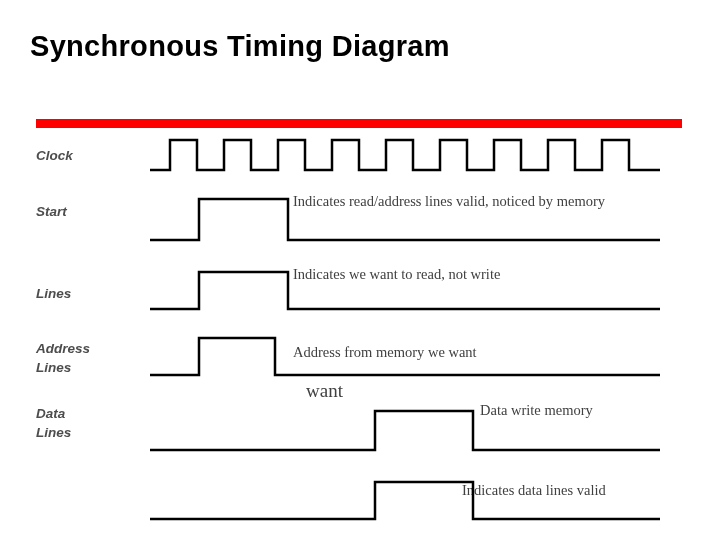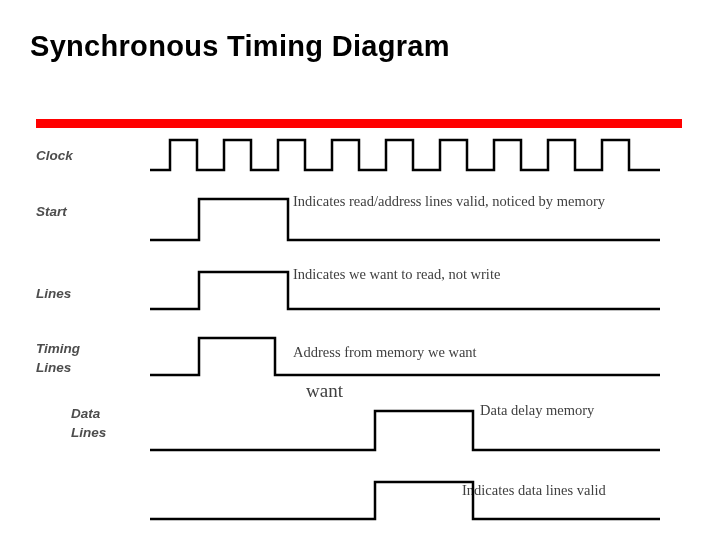--- a/index.html
+++ b/index.html
@@ -77,30 +77,30 @@
 
   <div class="title">
     <span>Synchronous Timing Diagram</span>
   </div>
 
   <div class="red-bar"></div>
 
   <div class="row-label" style="left:36px; top:146px;">Clock</div>
   <div class="row-label" style="left:36px; top:202px;font-style:italic;">Start</div>
   <div class="row-label" style="left:36px; top:284px;">Lines</div>
-  <div class="row-label" style="left:36px; top:339px;">Timing
+  <div class="row-label" style="left:36px; top:339px;">Address
 Lines</div>
-  <div class="row-label" style="left:36px; top:404px;margin-left:35px;">Data
+  <div class="row-label" style="left:36px; top:404px;">Data
 Lines</div>
 
   <div class="annot" style="left:293px; top:193px;">Indicates read/address lines valid, noticed by memory</div>
   <div class="annot" style="left:293px; top:344px;">Address from memory we want</div>
   <div class="annot" style="left:293px; top:266px;">Indicates we want to read, not write</div>
   <div class="annot big" style="left:306px; top:380px;">want</div>
-  <div class="annot" style="left:480px; top:402px;">Data delay memory</div>
+  <div class="annot" style="left:480px; top:402px;">Data write memory</div>
   <div class="annot" style="left:462px; top:482px;">Indicates data lines valid</div>
 
   <svg class="waves" viewBox="0 0 720 540">
     <g fill="none" stroke="#000000" stroke-width="2.5" stroke-linejoin="miter" stroke-linecap="butt">
       <path d="M150,170 L170,170 L170,140 L197,140 L197,170 L224,170 L224,140 L251,140 L251,170 L278,170 L278,140 L305,140 L305,170 L332,170 L332,140 L359,140 L359,170 L386,170 L386,140 L413,140 L413,170 L440,170 L440,140 L467,140 L467,170 L494,170 L494,140 L521,140 L521,170 L548,170 L548,140 L575,140 L575,170 L602,170 L602,140 L629,140 L629,170 L660,170"></path>
       <path d="M150,240 L199,240 L199,199 L288,199 L288,240 L660,240"></path>
       <path d="M150,309 L199,309 L199,272 L288,272 L288,309 L660,309"></path>
       <path d="M150,375 L199,375 L199,338 L275,338 L275,375 L660,375"></path>
       <path d="M150,450 L375,450 L375,411 L473,411 L473,450 L660,450"></path>
       <path d="M150,519 L375,519 L375,482 L473,482 L473,519 L660,519"></path>

